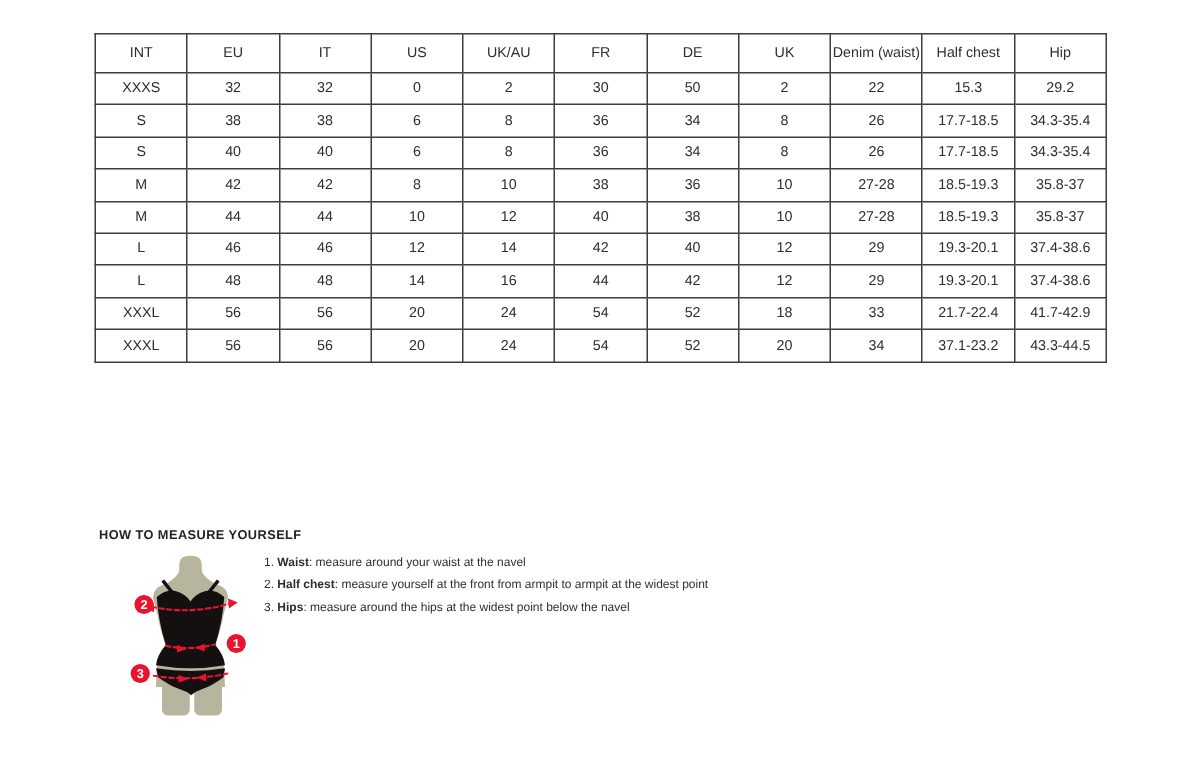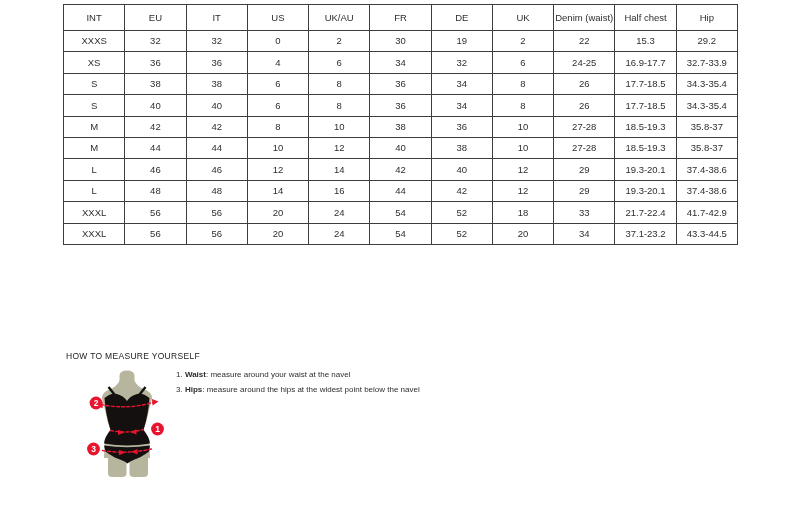--- a/index.html
+++ b/index.html
@@ -3,37 +3,37 @@
 <meta charset="utf-8">
 <style>
   html,body { margin:0; padding:0; }
   body {
     width:798px; height:519px; position:relative; overflow:hidden;
     background:#ffffff;
     font-family:"Liberation Sans", sans-serif;
   }
   
   table.size-chart {
-    position:absolute; left:63px; top:4px; width:675px;
+    position:absolute; left:63px; top:22px; width:675px;
     border-collapse:collapse; table-layout:fixed;
   }
   table.size-chart th, table.size-chart td {
     border:1px solid #3d3d3d;
     text-align:center; vertical-align:middle;
     color:#2e2e2e; font-weight:400; padding:0;
     font-size:9.5px; line-height:1;
     white-space:nowrap; overflow:hidden;
   }
   table.size-chart th { height:25px; }
   table.size-chart td { height:20.4px; }
 
   
   .measure-title {
     position:absolute; left:66px; top:351px;
-    font-size:8.5px; font-weight:400; color:#222222;
+    font-size:8.5px; font-weight:700; color:#222222;
     letter-spacing:0.3px;
   }
   .measure-list { position:absolute; left:176px; top:371px; }
   .measure-item {
     font-size:8px; color:#2e2e2e; margin:0 0 7px 0; line-height:8px;
     white-space:nowrap;
   }
   .measure-item .bold { font-weight:700; }
   .figure-svg { position:absolute; left:75px; top:368px; }
 </style>
@@ -57,38 +57,25 @@
       </tr>
   </thead>
   <tbody id="table-body">
       <tr>
         <td>XXXS</td>
         <td>32</td>
         <td>32</td>
         <td>0</td>
         <td>2</td>
         <td>30</td>
-        <td>19</td>
+        <td>50</td>
         <td>2</td>
         <td>22</td>
         <td>15.3</td>
         <td>29.2</td>
-      </tr>
-      <tr>
-        <td>XS</td>
-        <td>36</td>
-        <td>36</td>
-        <td>4</td>
-        <td>6</td>
-        <td>34</td>
-        <td>32</td>
-        <td>6</td>
-        <td>24-25</td>
-        <td>16.9-17.7</td>
-        <td>32.7-33.9</td>
       </tr>
       <tr>
         <td>S</td>
         <td>38</td>
         <td>38</td>
         <td>6</td>
         <td>8</td>
         <td>36</td>
         <td>34</td>
         <td>8</td>
@@ -191,20 +178,24 @@
 </table>
 
 <div class="measure-title">HOW TO MEASURE YOURSELF</div>
 
 <div class="measure-list">
   <div class="measure-item">
     <span>1.</span>
     <span class="bold">Waist</span><span>: measure around your waist at the navel</span>
   </div>
   <div class="measure-item">
+    <span>2.</span>
+    <span class="bold">Half chest</span><span>: measure yourself at the front from armpit to armpit at the widest point</span>
+  </div>
+  <div class="measure-item">
     <span>3.</span>
     <span class="bold">Hips</span><span>: measure around the hips at the widest point below the navel</span>
   </div>
 </div>
 
 <svg class="figure-svg" width="100" height="132" viewBox="0 0 100 132" xmlns="http://www.w3.org/2000/svg">
 
   <g fill="#b8b59e">
     <path d="M44.5,15 L44.5,8 Q44.5,2.5 52,2.5 Q59.5,2.5 59.5,8 L59.5,15 Q56,17.5 52,17.5 Q48,17.5 44.5,15 Z"></path>
     <path d="M45,12 Q42,18.5 34.5,21.5 Q27,24 27,30.5 L30,42 Q32,53 35.5,62

